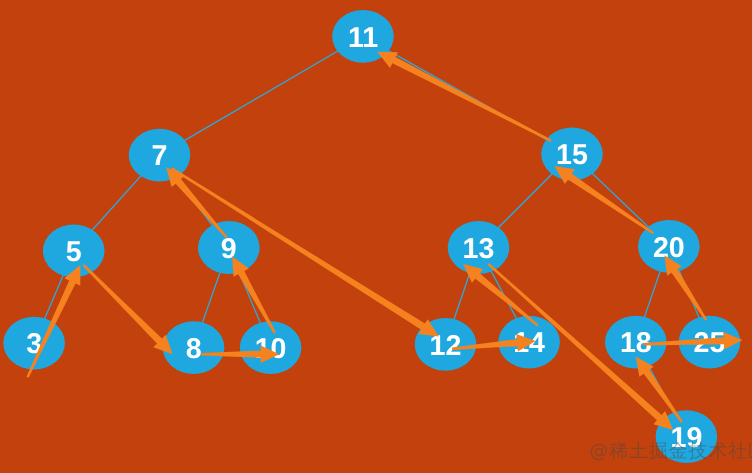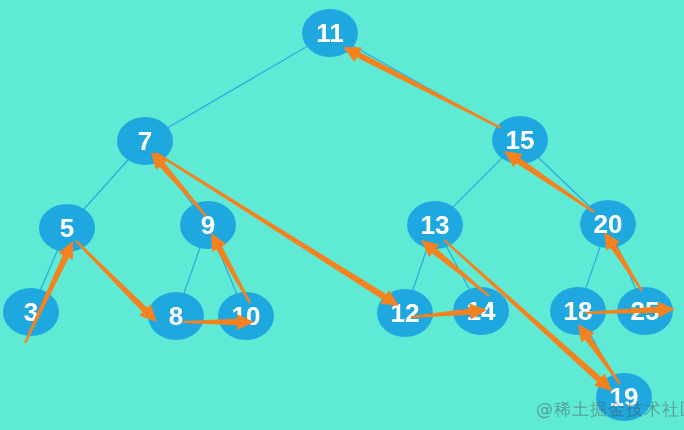--- a/index.html
+++ b/index.html
@@ -1,19 +1,19 @@
 <!DOCTYPE html>
 <html><head>
 <meta charset="utf-8">
 <style>
   html,body{margin:0;padding:0;background:#ffffff;}
   .stage{
     position:relative;
     width:684px;height:430px;
-    background:#5eead4;
+    background:#c2410c;
     overflow:hidden;
     font-family:"Liberation Sans", sans-serif;
   }
   svg{display:block;}
   .node-text{
     font-family:"Liberation Sans", sans-serif;
     font-weight:bold;
     font-size:26px;
     fill:#ffffff;
     text-anchor:middle;

